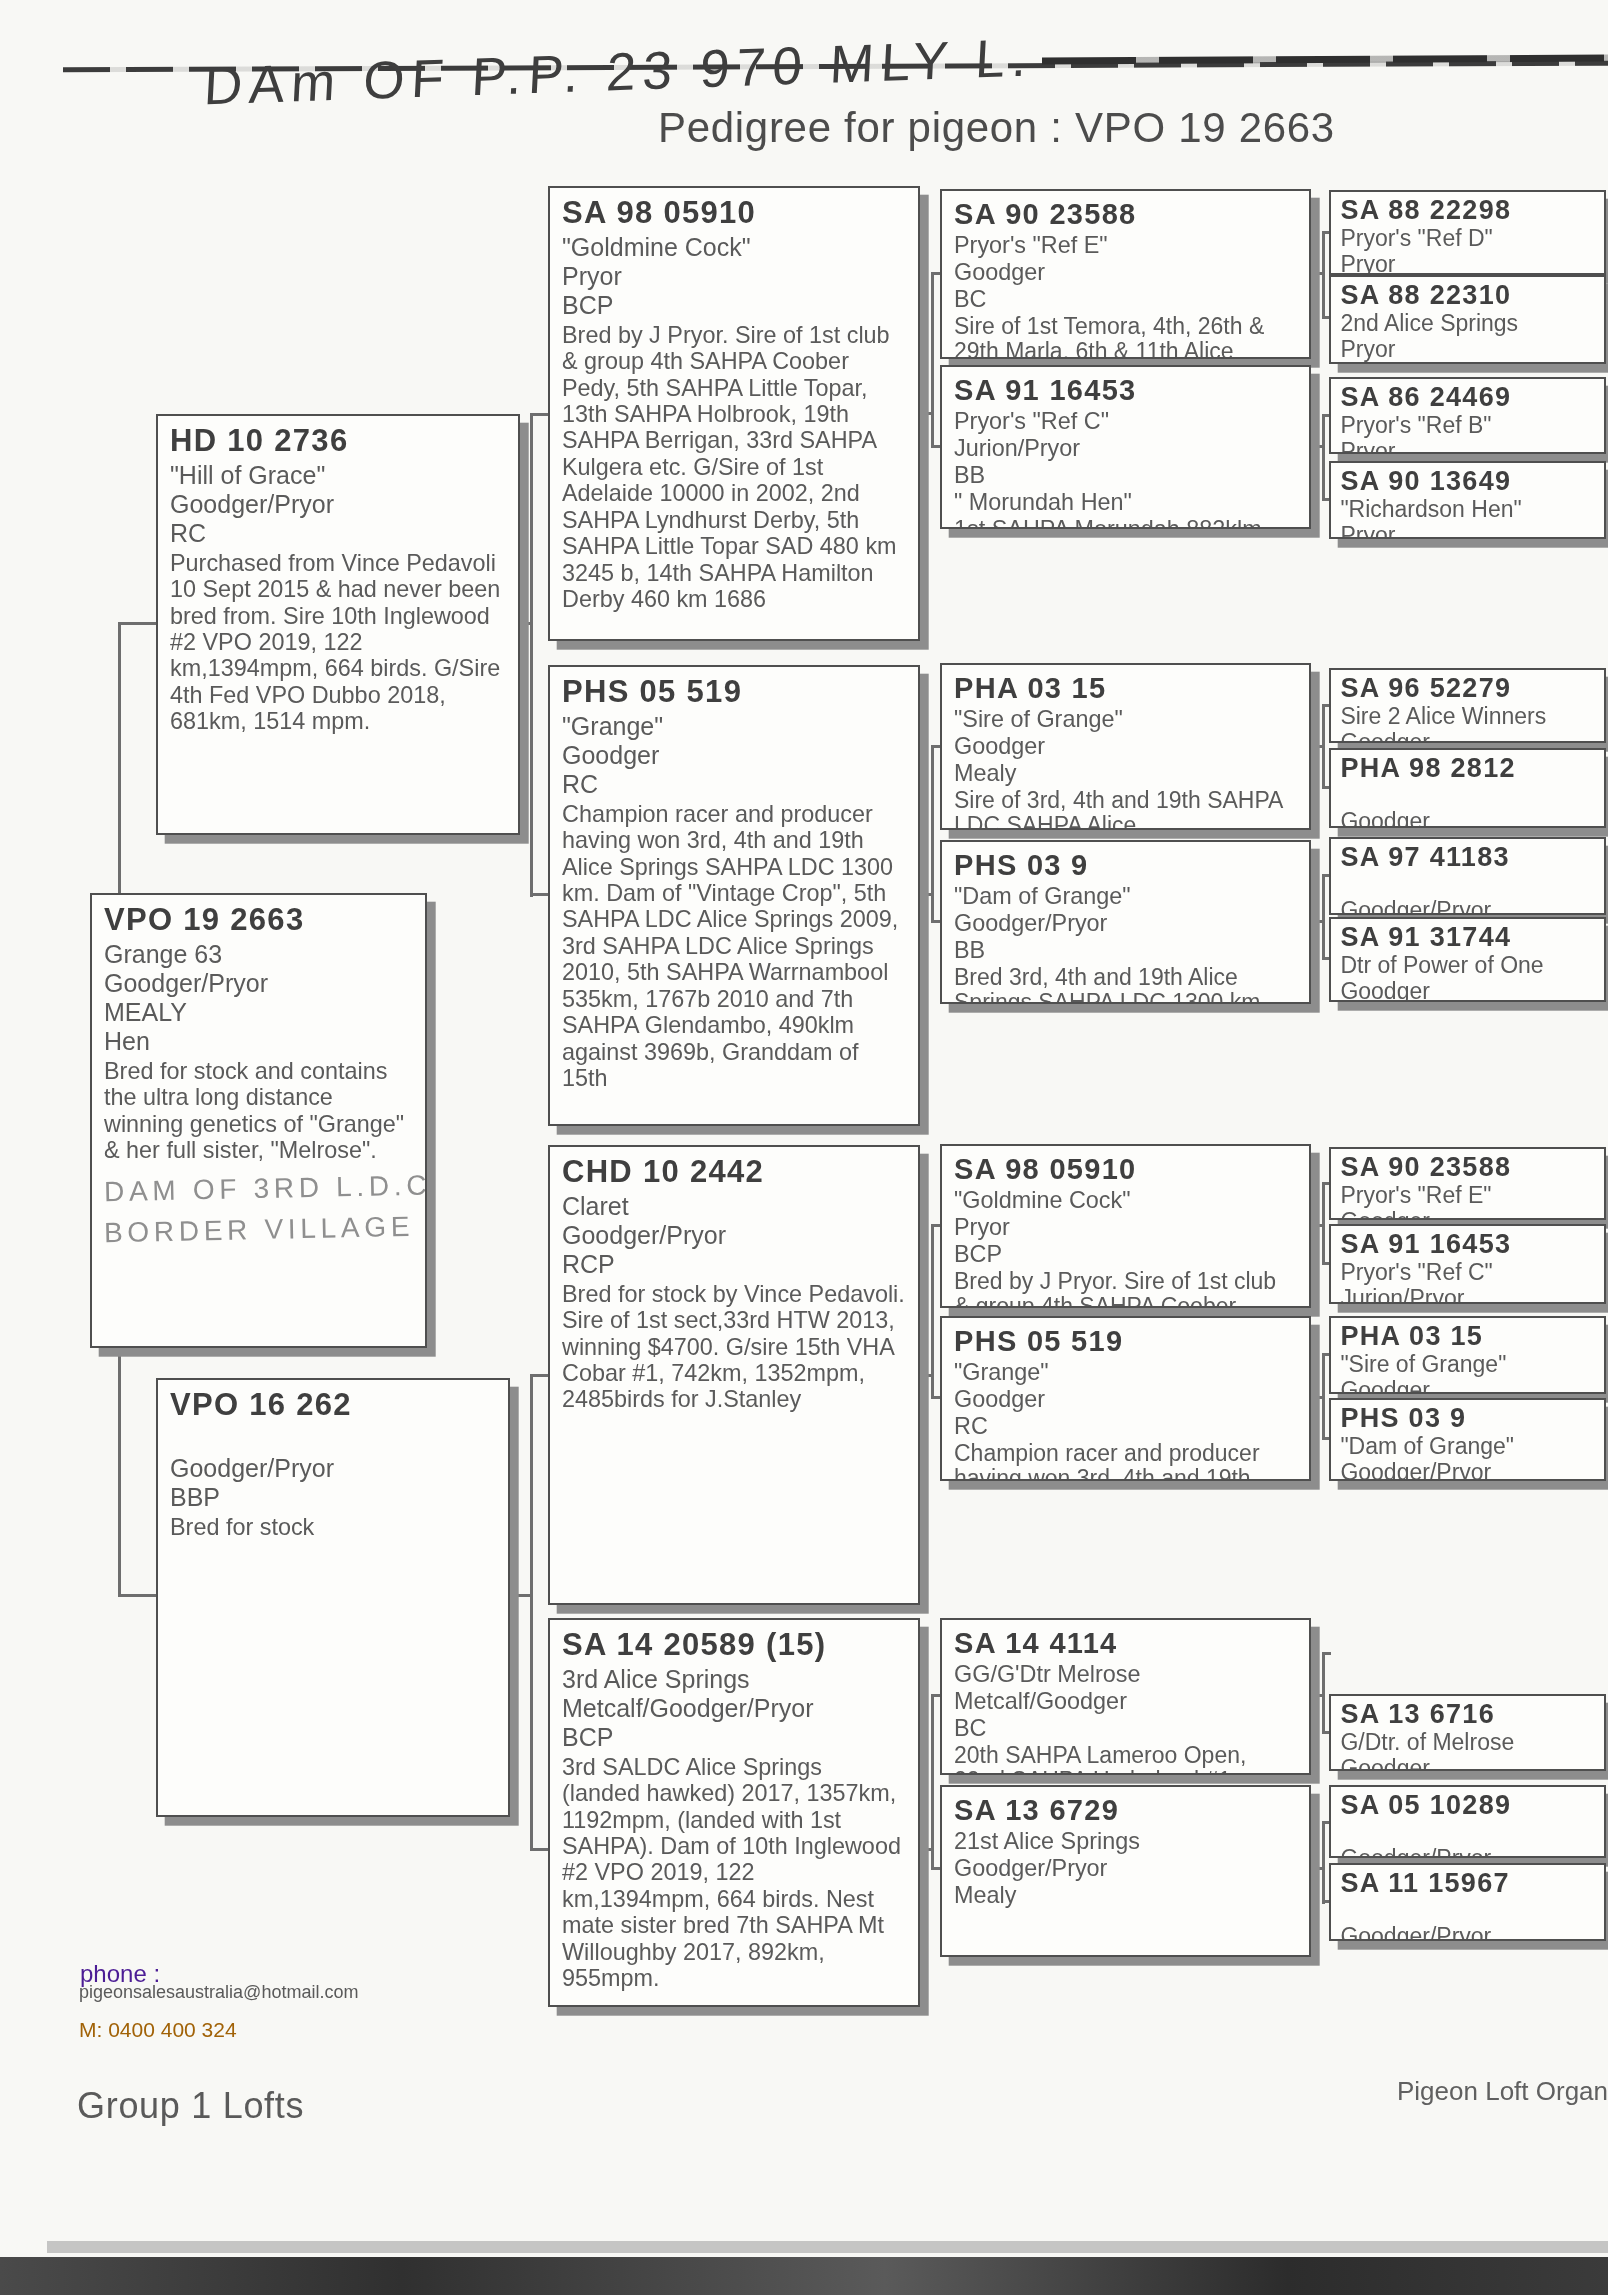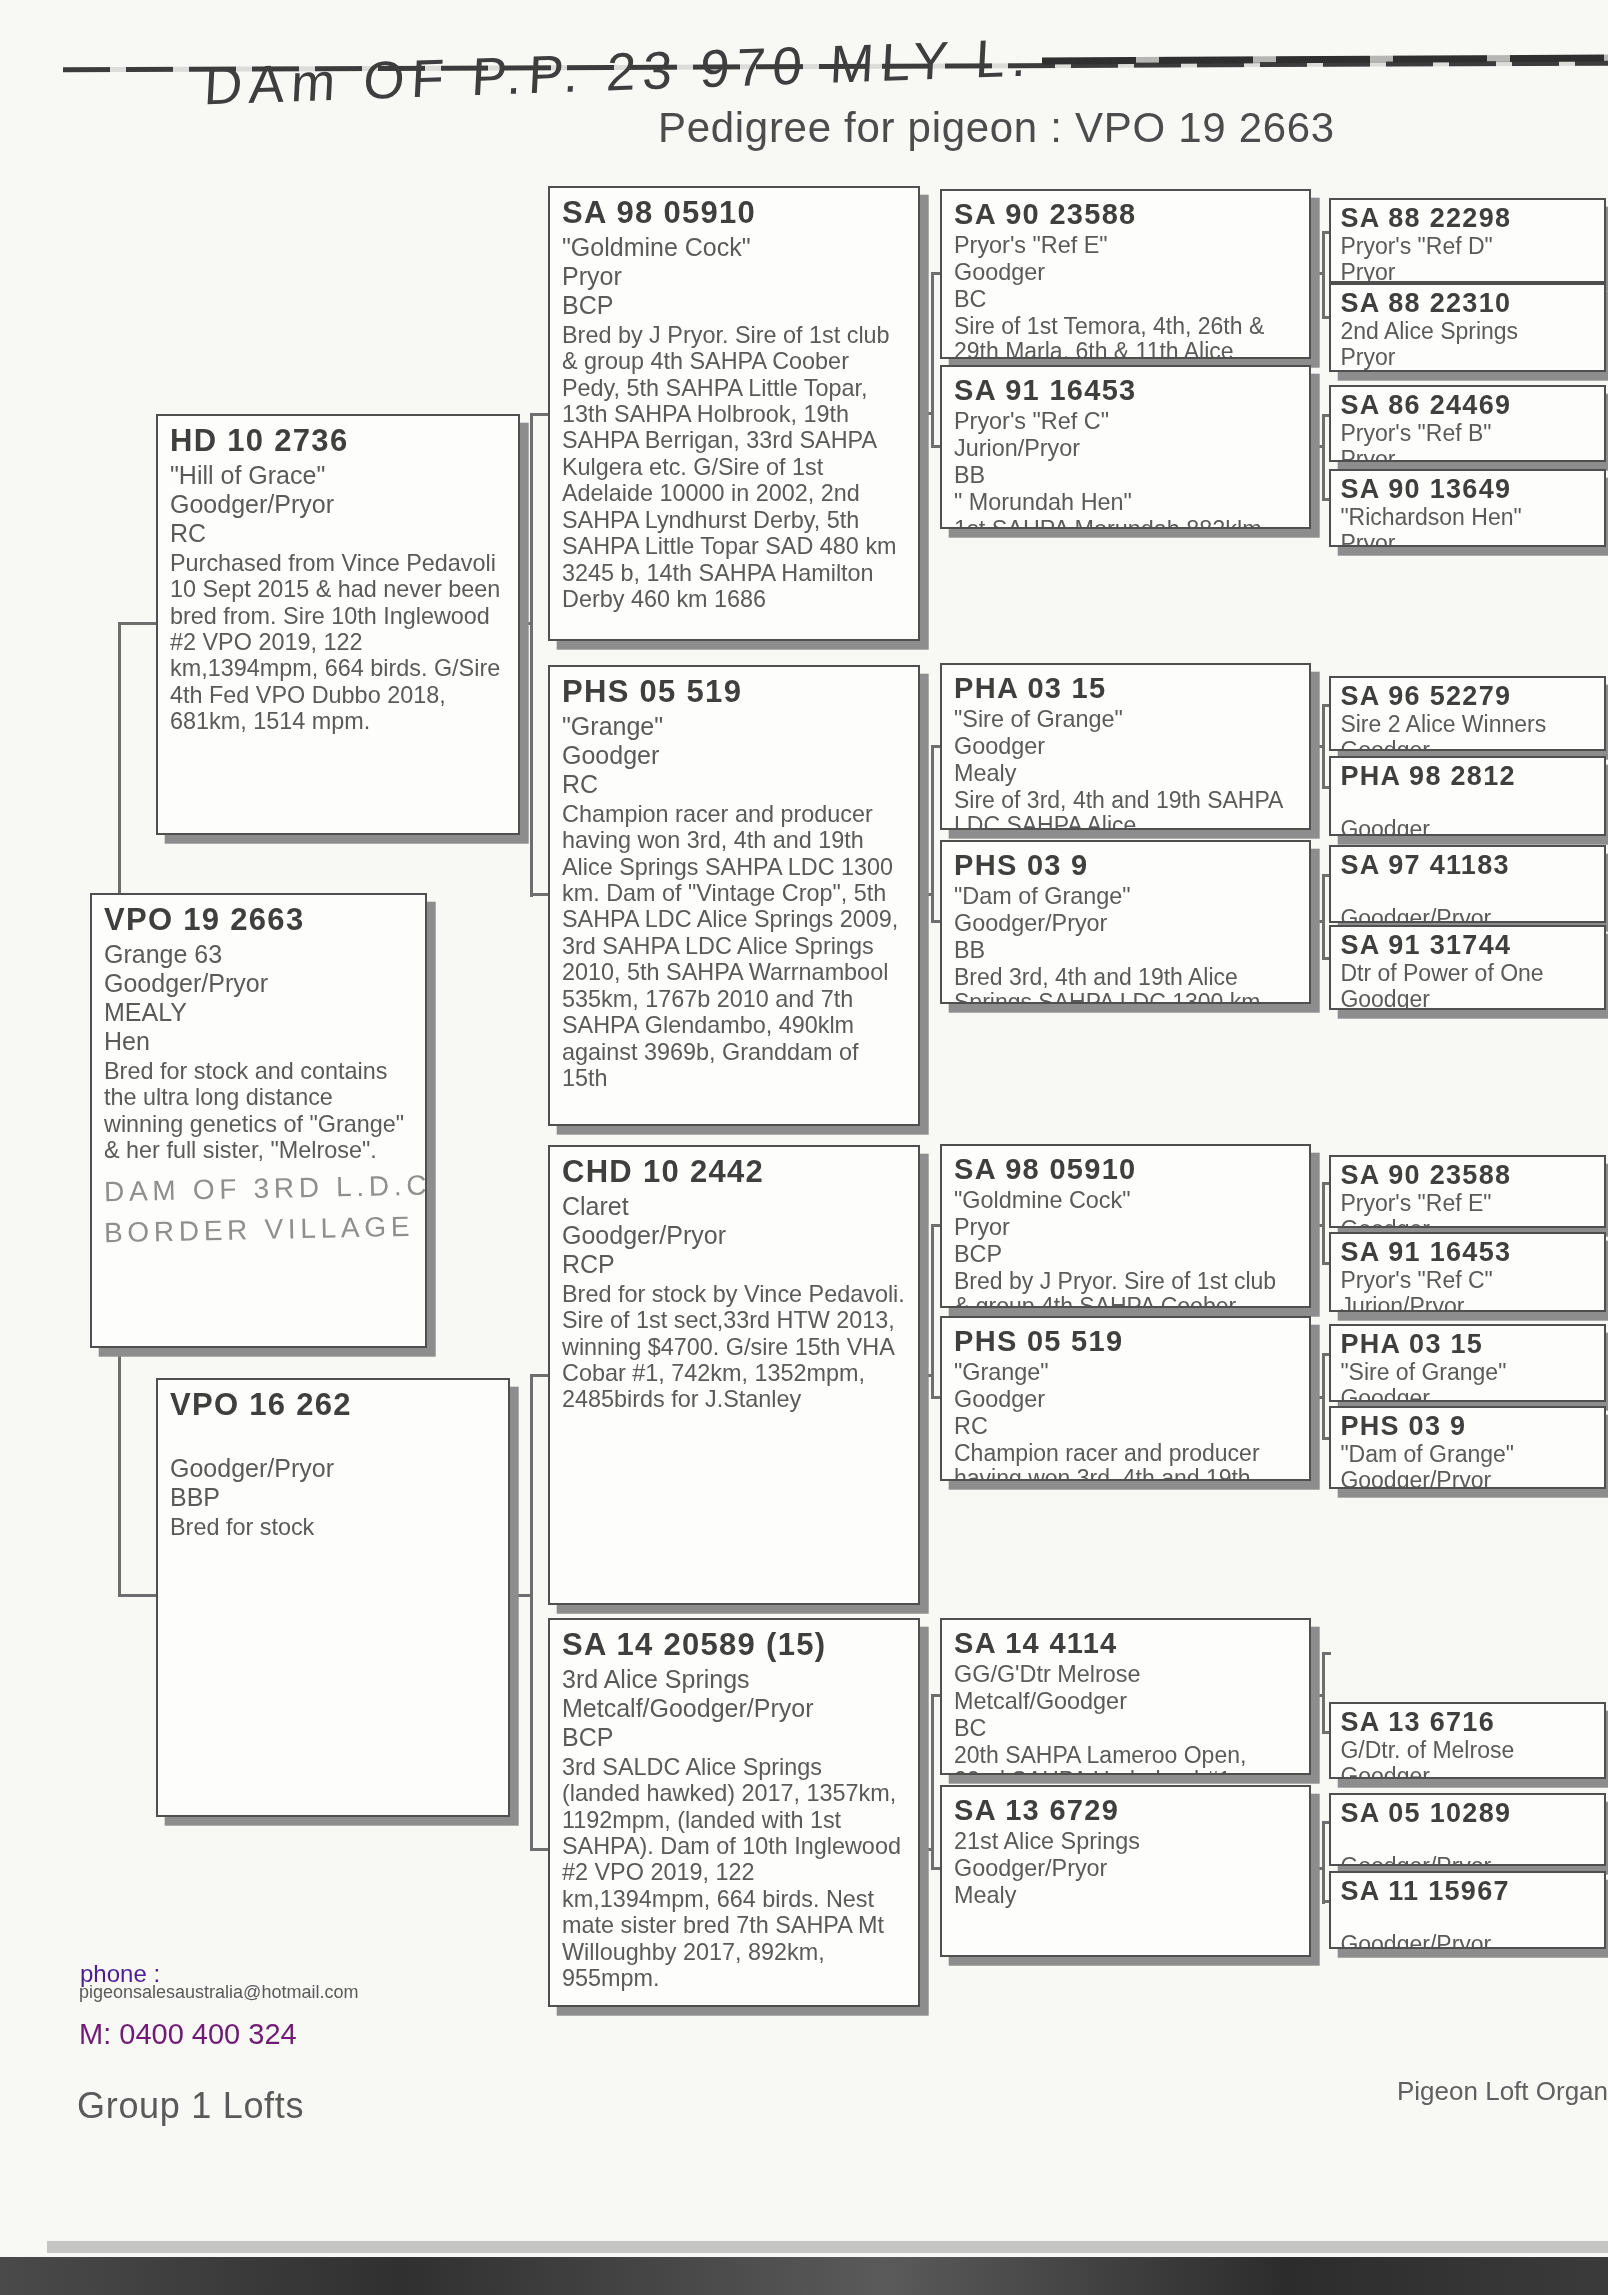--- a/index.html
+++ b/index.html
@@ -12,35 +12,35 @@
   .line,.notes{color:#5a5a5a;}
   
   .c1 .band,.c2 .band{font-size:31px;margin-bottom:2.7px;}
   .c1 .line,.c2 .line{font-size:25px;line-height:1.15;min-height:29px;}
   .c1 .notes,.c2 .notes{font-size:23.4px;line-height:1.13;margin-top:1.3px;}
   
   .c3 .band{font-size:29px;margin-bottom:1.3px;}
   .c3 .line{font-size:23.4px;line-height:1.13;min-height:27px;}
   .c3 .notes{font-size:23px;line-height:1.12;margin-top:0.7px;}
   
-  .c4{padding:3.3px 9.4px;margin-top:8px;}
+  .c4{padding:3.3px 9.4px;}
   .c4 .band{font-size:27px;}
   .c4 .line{font-size:23px;line-height:1.1;min-height:25px;}
   
   .vl,.hl{position:absolute;background:#6e6e6e;z-index:1;}
   
   .hand-top{position:absolute;left:204px;top:41px;font-size:53px;color:#3e3e3e;letter-spacing:6.7px;
             transform:rotate(-2deg) skewX(-5deg);white-space:nowrap;z-index:3;}
   .hand-in{font-size:28px;color:#8f8f8f;letter-spacing:4.7px;margin-top:9.4px;transform:rotate(-1.2deg);
            white-space:nowrap;}
   .title{position:absolute;left:658px;top:104px;font-size:42px;color:#4c4c4c;letter-spacing:0.7px;
          white-space:nowrap;}
   
   .f-email{position:absolute;left:79px;top:1982px;font-size:18px;color:#5a5a5a;}
-  .f-mob{position:absolute;left:79px;top:2018px;font-size:29px;color:#701a75;}
+  .f-mob{position:absolute;left:79px;top:2018px;font-size:21px;color:#a16207;}
   .f-phone{position:absolute;left:80px;top:1948px;font-size:24px;color:#4c1d95;margin-top:12px;}
   .f-loft{position:absolute;left:77px;top:2085px;font-size:36px;color:#5a5a5a;letter-spacing:0.7px;}
   .wmark{position:absolute;left:1397px;top:2076px;font-size:26px;color:#606060;white-space:nowrap;}
   
   .streak1{position:absolute;left:63px;top:64px;width:1545px;height:4.7px;transform:rotate(-0.25deg);
     background:repeating-linear-gradient(90deg,#3c3c3c 0 47px,rgba(60,60,60,.15) 47px 63px);z-index:0;}
   .streak2{position:absolute;left:1042px;top:56px;width:567px;height:6.7px;transform:rotate(-0.3deg);
     background:repeating-linear-gradient(90deg,#2f2f2f 0 94px,rgba(60,60,60,.35) 94px 117px);z-index:0;}
   .botbar{position:absolute;left:0;top:2257px;width:1609px;height:38px;
     background:linear-gradient(90deg,#4a4a4a 0%,#303030 25%,#5a5a5a 55%,#2c2c2c 80%,#3b3b3b 100%);z-index:4;}

